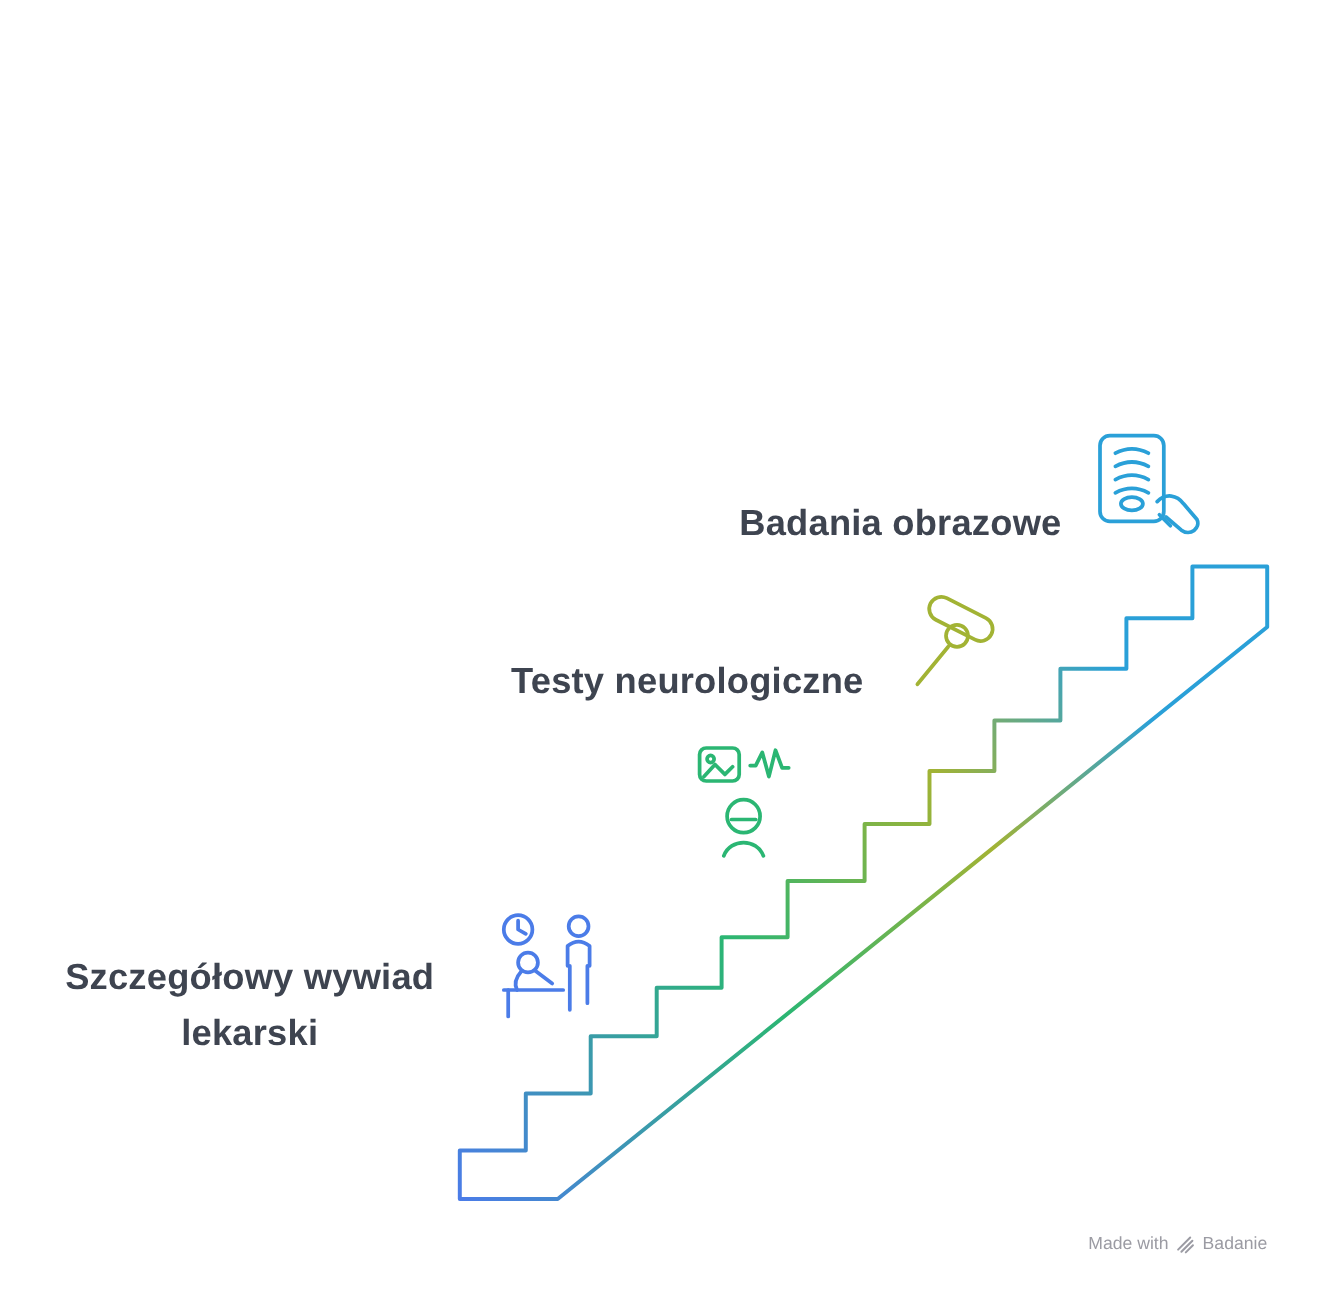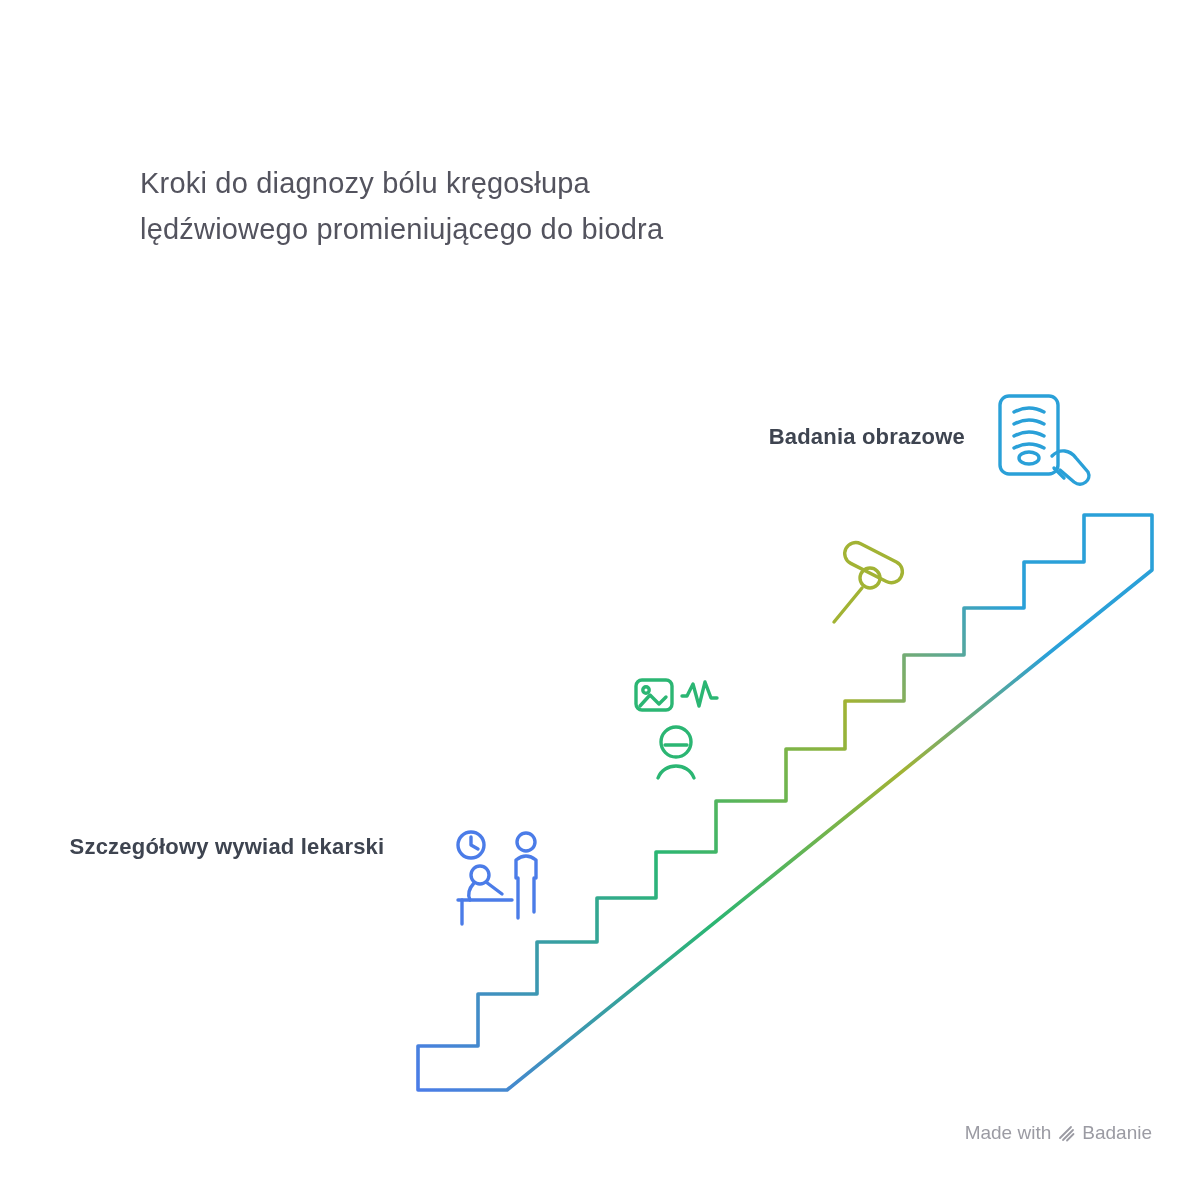--- a/index.html
+++ b/index.html
@@ -21,25 +21,26 @@
     left: 140px;
     top: 160px;
     font-size: 29px;
     font-weight: 500;
     color: var(--title-text, #53535e);
     line-height: 1.6;
     letter-spacing: 0.2px;
   }
 
   .step-label {
-    font-size: 22px;
+    font-size: 33px;
     font-weight: 600;
     color: var(--label-text, #3e4450);
     white-space: nowrap;
     letter-spacing: 0.2px;
+    margin-top: 32px;
   }
   .step-label.wrap {
     white-space: normal;
     text-align: center;
     line-height: 1.55;
   }
 
   .label-imaging   { right: 235px; top: 424px; }
   .label-neuro     { right: 415px; top: 568px; }
   .label-physical  { right: 595px; top: 712px; }
@@ -51,45 +52,41 @@
   .icon-interview { left: 450px; top: 820px; }
 
   .stairs-svg { left: 0; top: 0; }
 
   .watermark {
     right: 48px;
     top: 1122px;
     display: flex;
     align-items: center;
     gap: 7px;
-    font-size: 19px;
+    font-size: 16px;
     color: var(--watermark-text, #9b9ba3);
   }
 
   svg.icon { display: block; }
   .stroke-cyan  { stroke: var(--cyan, #2aa0d8); }
   .stroke-olive { stroke: var(--olive, #a2b334); }
   .stroke-green { stroke: var(--green, #2bb673); }
   .stroke-blue  { stroke: var(--blue, #4b7ce8); }
   .icon path, .icon circle, .icon rect, .icon line, .icon ellipse {
     fill: none;
     stroke-width: 3.4;
     stroke-linecap: round;
     stroke-linejoin: round;
   }
 </style>
 </head>
 <body>
 
 <div class="canvas">
 
-  <div class="abs title">
-    <div>Kroki do diagnozy bólu kręgosłupa</div>
-    <div>lędźwiowego promieniującego do biodra</div>
-  </div>
 
   <svg class="abs stairs-svg" width="1200" height="1187" viewBox="0 0 1200 1187">
     <defs>
       <linearGradient id="stairGrad" gradientUnits="userSpaceOnUse" x1="418" y1="1090" x2="1152" y2="515">
         <stop offset="0" style="stop-color:var(--blue,#4b7ce8)"></stop>
         <stop offset="0.36" style="stop-color:var(--green,#2bb673)"></stop>
         <stop offset="0.62" style="stop-color:var(--olive,#a2b334)"></stop>
         <stop offset="0.82" style="stop-color:var(--cyan,#2aa0d8)"></stop>
         <stop offset="1" style="stop-color:var(--cyan,#2aa0d8)"></stop>
       </linearGradient>
@@ -105,20 +102,21 @@
     <rect x="10" y="6" width="58" height="78" rx="9"></rect>
     <path d="M24 22 Q39 14 54 22"></path>
     <path d="M24 34 Q39 26 54 34"></path>
     <path d="M24 46 Q39 38 54 46"></path>
     <path d="M24 58 Q39 50 54 58"></path>
     <ellipse cx="39" cy="68" rx="10" ry="6"></ellipse>
     <path d="M62 66 C70 58 80 60 86 68 L98 82 C102 90 92 98 84 92 L70 80"></path>
     <path d="M64 78 L74 88"></path>
   </svg>
 
+  <div class="abs step-label label-neuro">Testy neurologiczne</div>
   <svg class="abs icon icon-neuro stroke-olive" width="92" height="96" viewBox="0 0 92 96">
     <g transform="rotate(27 50 28)">
       <rect x="18" y="16" width="62" height="22" rx="11"></rect>
     </g>
     <circle cx="46" cy="42" r="10"></circle>
     <path d="M38 52 L10 86"></path>
   </svg>
 
   <svg class="abs icon icon-physical stroke-green" width="108" height="118" viewBox="0 0 108 118">
     <rect x="4" y="10" width="36" height="30" rx="6"></rect>

